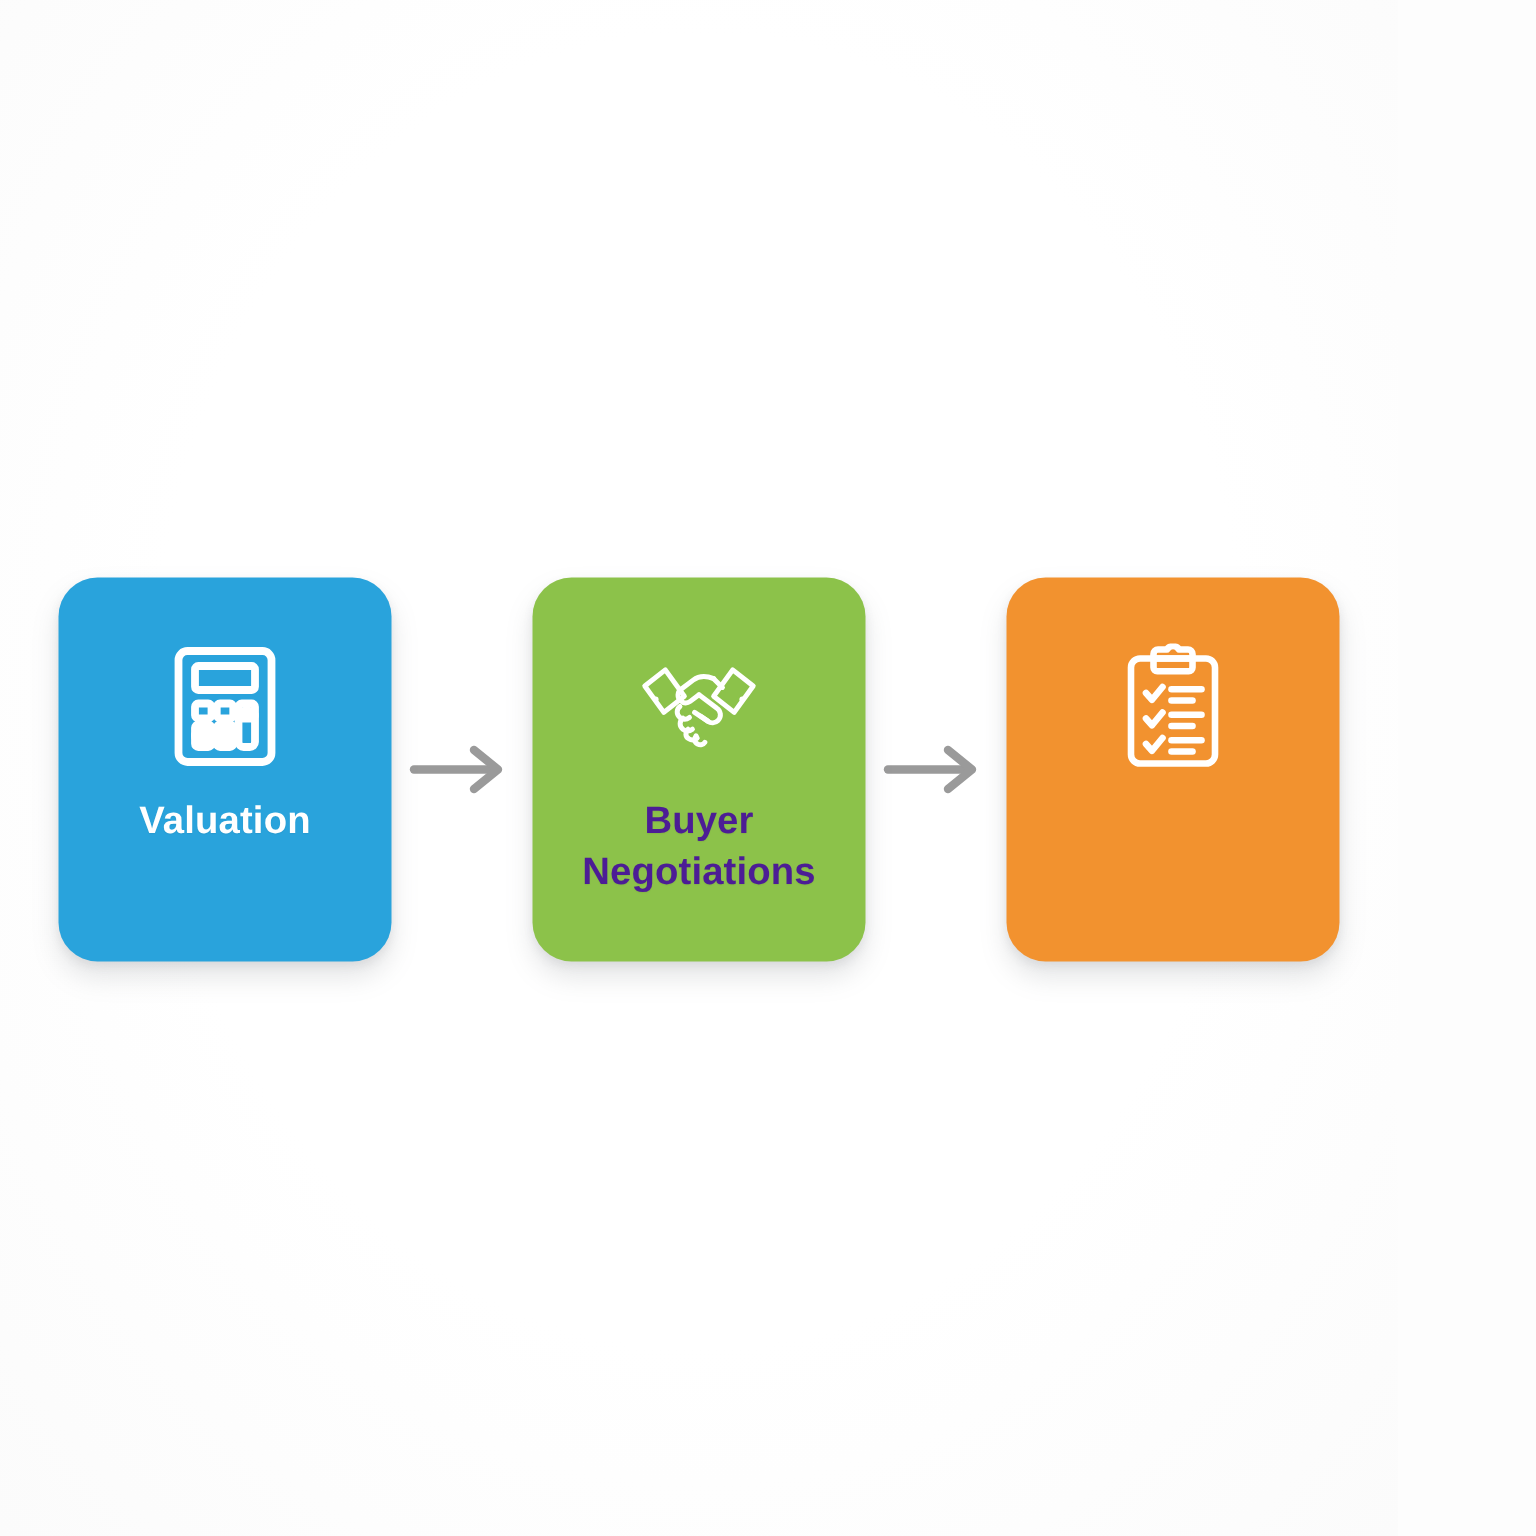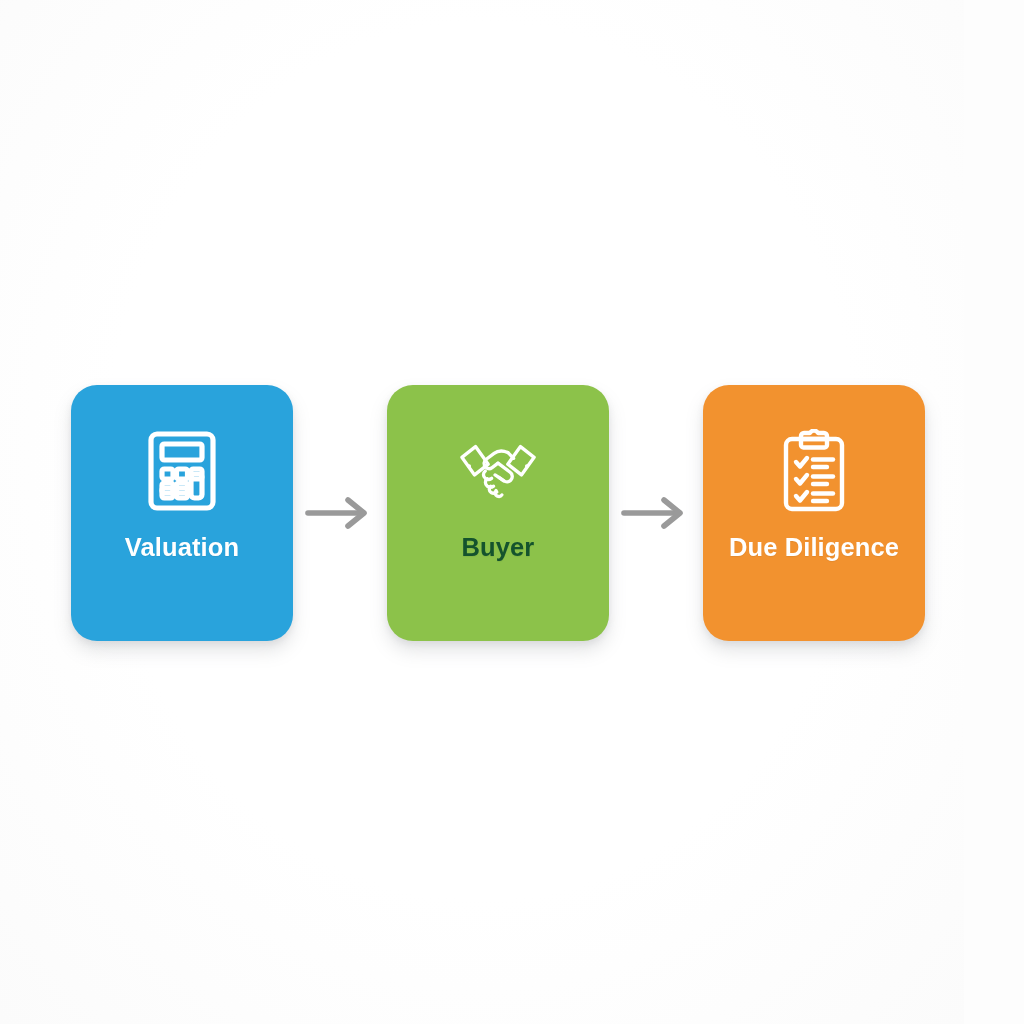--- a/index.html
+++ b/index.html
@@ -16,21 +16,20 @@
 
   #process-flow {
     position: absolute;
     left: 0;
     top: 0;
     width: 932px;
     height: 1024px;
     display: flex;
     justify-content: center;
     background: radial-gradient(ellipse at 50% 45%, #ffffff 0%, #ffffff 55%, #fbfbfb 100%);
-    padding-left: 32px;
   }
 
   .flow-row {
     display: flex;
     flex-direction: row;
     align-items: center;
     justify-content: center;
     margin-top: 2px;
   }
 
@@ -131,22 +130,23 @@
 
           <path d="M30 33 C27.5 35 27.5 38.5 30 40.5 C32 42 34.5 42 36.5 40.5"></path>
           <path d="M32 41 C29.5 43 29.5 46.5 32 48.5 C34 50 36.5 50 38.5 48.5"></path>
           <path d="M35.5 48.5 C33.5 50.5 33.5 53.5 36 55 C38 56.3 40 56 41.8 54.5"></path>
           <path d="M41 53 C39.5 55 39.8 57.5 42 58.6 C44 59.6 46 59 47 57.5"></path>
 
           <path d="M49 43 L44 39.5"></path>
           <path d="M53 14 L59 20"></path>
         </svg>
       </div>
-      <div class="stage-label" style="color: #14532d;">
+      <div class="stage-label" style="color: #4c1d95;">
         <span class="label-line">Buyer</span>
+        <span class="label-line">Negotiations</span>
       </div>
     </div>
 
     <div class="flow-arrow">
       <svg width="72" height="34" viewBox="0 0 72 34" fill="none" stroke="#9a9a9a" stroke-width="5.6" stroke-linecap="round" stroke-linejoin="round">
         <line x1="4" y1="17" x2="58" y2="17"></line>
         <polyline points="44,4 60,17 44,30"></polyline>
       </svg>
     </div>
 
@@ -166,18 +166,17 @@
           <polyline points="16,50 20,54.5 27,46"></polyline>
           <line x1="33" y1="47.5" x2="53" y2="47.5"></line>
           <line x1="33" y1="55" x2="47" y2="55"></line>
 
           <polyline points="16,67 20,71.5 27,63"></polyline>
           <line x1="33" y1="64.5" x2="53" y2="64.5"></line>
           <line x1="33" y1="72" x2="47" y2="72"></line>
         </svg>
       </div>
       <div class="stage-label" style="color: rgb(255, 255, 255);">
-        <span class="label-line">Due Diligence</span>
       </div>
     </div>
 
   </div>
 </div>
 
 </body></html>

